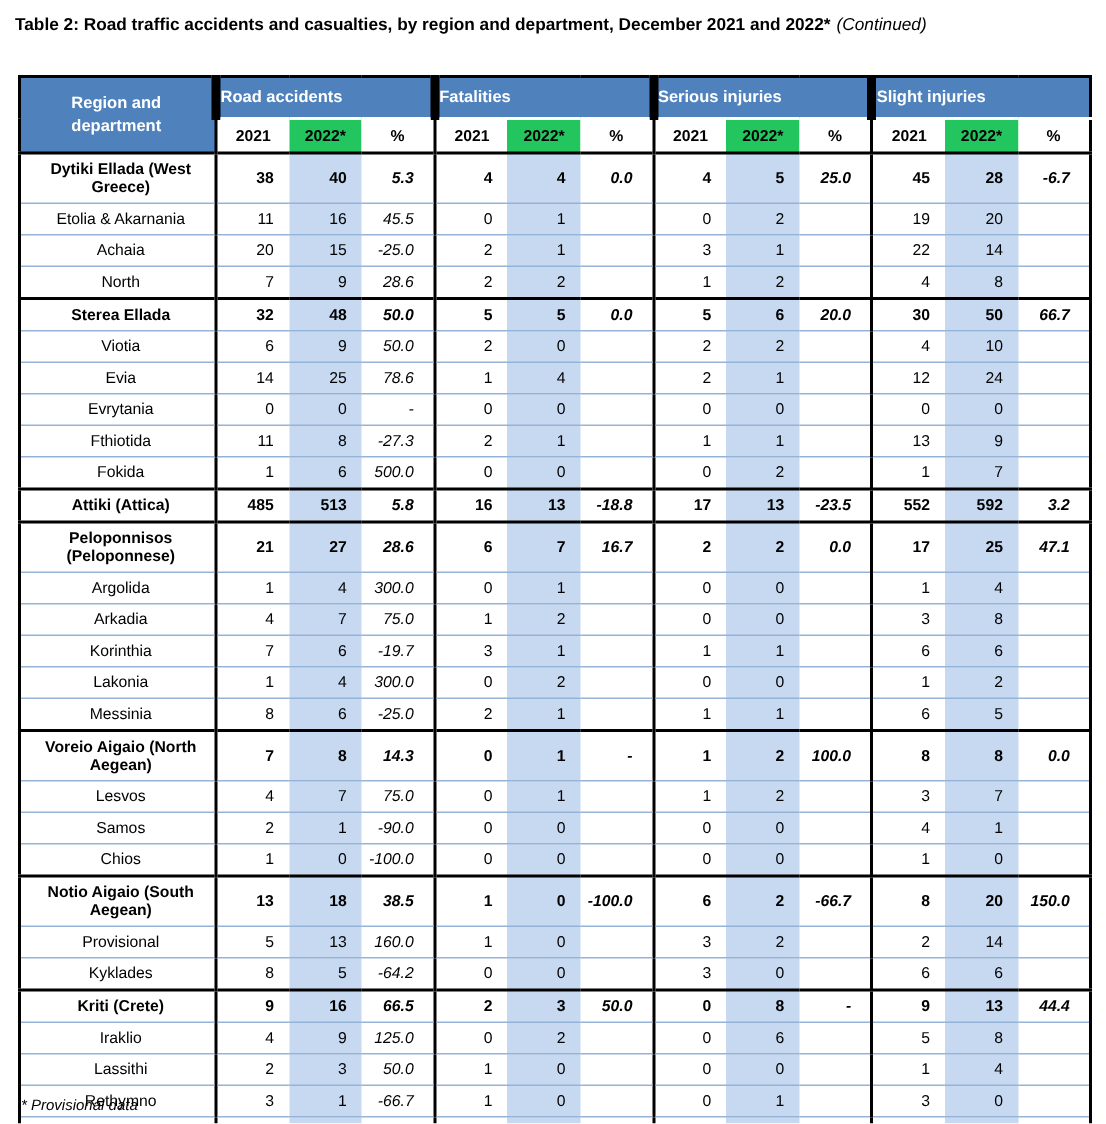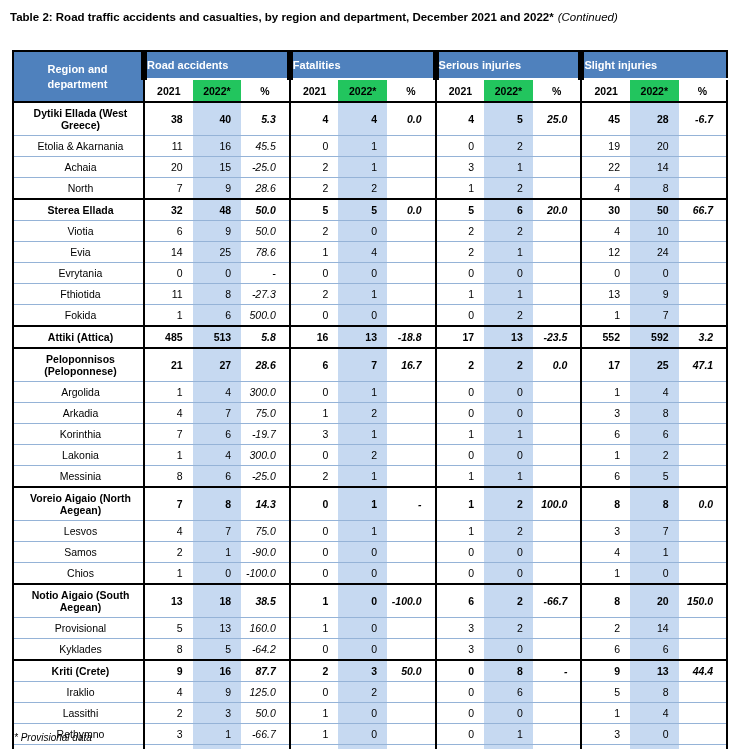--- a/index.html
+++ b/index.html
@@ -476,21 +476,21 @@
           <td class="num stripe">0</td>
           <td class="num pct"></td>
           <td class="num gstart">6</td>
           <td class="num stripe">6</td>
           <td class="num pct"></td>
         </tr>
         <tr class="region">
           <td class="name">Kriti (Crete)</td>
           <td class="num gstart">9</td>
           <td class="num stripe">16</td>
-          <td class="num pct">87.7</td>
+          <td class="num pct">66.5</td>
           <td class="num gstart">2</td>
           <td class="num stripe">3</td>
           <td class="num pct">50.0</td>
           <td class="num gstart">0</td>
           <td class="num stripe">8</td>
           <td class="num pct">-</td>
           <td class="num gstart">9</td>
           <td class="num stripe">13</td>
           <td class="num pct">44.4</td>
         </tr>

